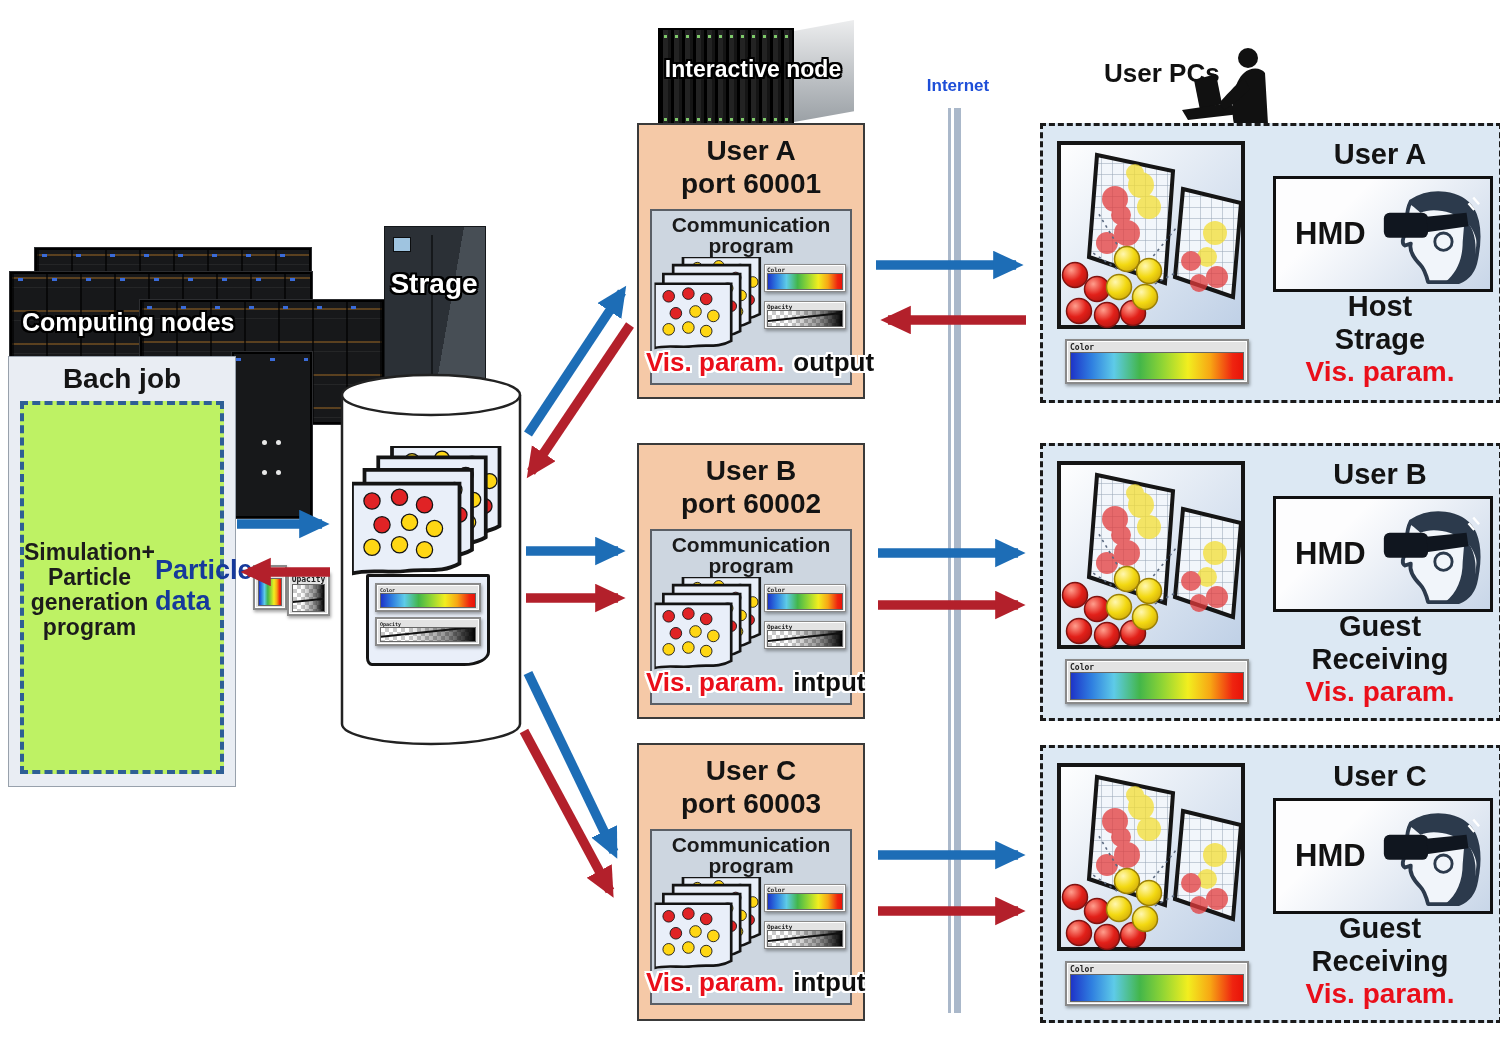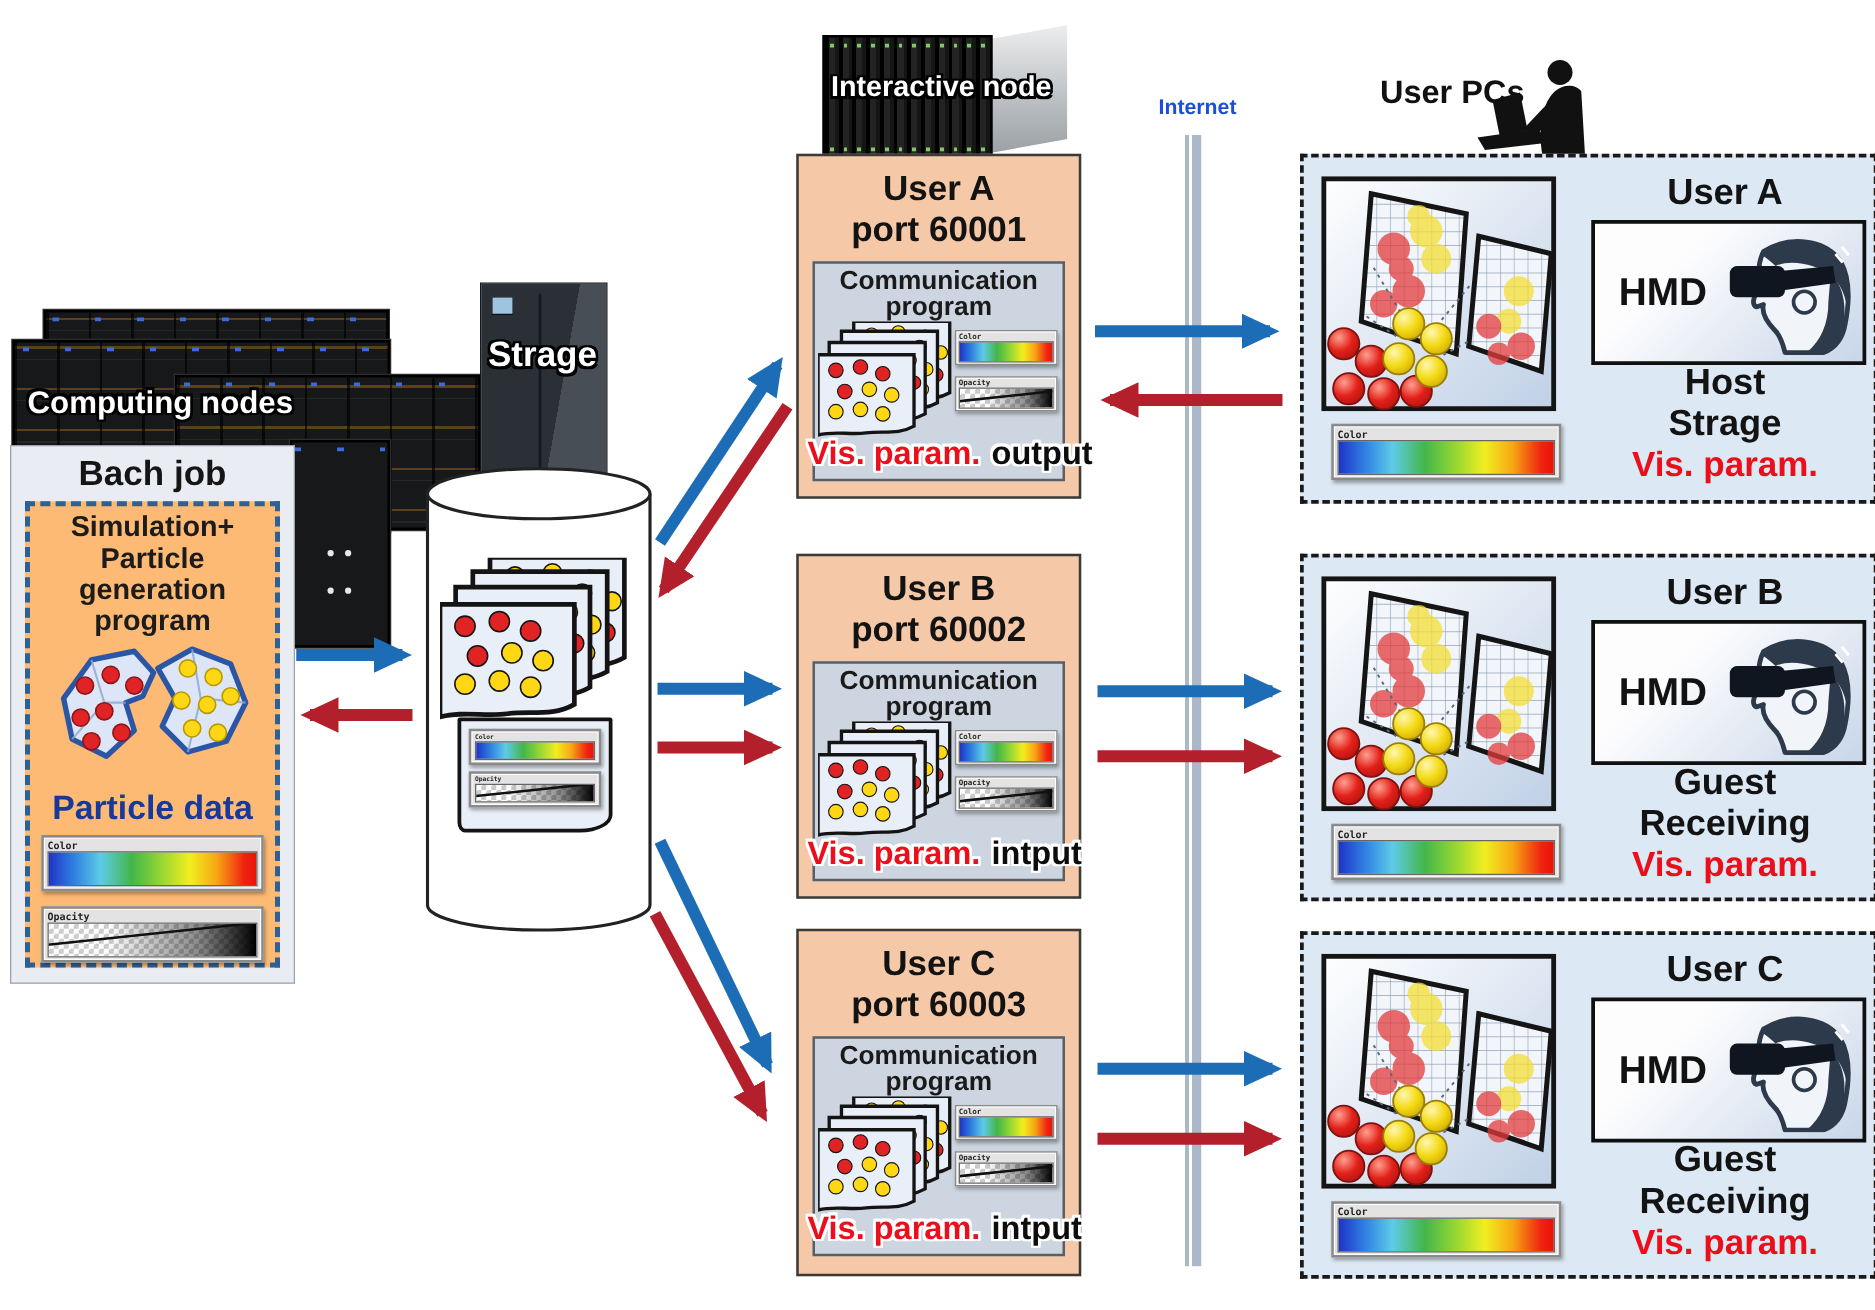--- a/index.html
+++ b/index.html
@@ -21,22 +21,22 @@
     repeating-linear-gradient(90deg,rgba(0,0,0,.65) 0 2px,transparent 2px 34px),
     repeating-linear-gradient(0deg,transparent 0 4px,rgba(255,255,255,.06) 4px 5px,transparent 5px 13px,rgba(200,130,40,.38) 13px 15px,transparent 15px 33px);}
   .rack::after{content:"";position:absolute;top:4px;left:2%;right:2%;height:3px;
     background:repeating-linear-gradient(90deg,#3a6bd8 0 5px,transparent 5px 34px);}
   .rack-dots::before{content:"";position:absolute;left:28px;top:86px;width:5px;height:5px;border-radius:50%;
     background:#e8e8e8;box-shadow:14px 0 0 #e8e8e8,0 30px 0 #e8e8e8,14px 30px 0 #e8e8e8;z-index:2;}
 
   
   .bach{left:8px;top:356px;width:226px;height:429px;background:#e9edf3;border:1px solid #98a1ac;z-index:4;}
   .bach-title{position:absolute;top:6px;left:0;right:0;text-align:center;font-size:28px;font-weight:bold;color:#151515;}
-  .bach-inner{position:absolute;left:11px;right:11px;top:44px;bottom:12px;background:#fdba74;
-    border:4px dashed #2e5f95;display:flex;flex-direction:column;align-items:center;}
+  .bach-inner{position:absolute;left:11px;right:11px;top:44px;bottom:12px;background:#bef264;
+    border:4px dashed #2e5f95;display:flex;align-items:center;}
   .sim-text{margin-top:4px;text-align:center;font-size:23px;font-weight:bold;line-height:25px;color:#1c1c1c;}
   .particle-data{font-size:27px;font-weight:bold;color:#16399b;margin:2px 0 6px;}
 
   
   .bw{background:#e3e3e3;border:2px solid #8a8a8a;box-shadow:inset 0 0 0 1px #fff,1px 2px 3px rgba(0,0,0,.35);padding:2px 3px;}
   .bw .lbl{display:block;font:700 8px "DejaVu Sans Mono",monospace;color:#222;line-height:9px;text-align:left;}
   .bw .bar{height:26px;border:1px solid #666;position:relative;overflow:hidden;}
   .bw.small{border-width:1.5px;padding:1px 2px;}
   .bw.small .lbl{font-size:6px;line-height:7px;}
   .bw.small .bar{height:15px;}

